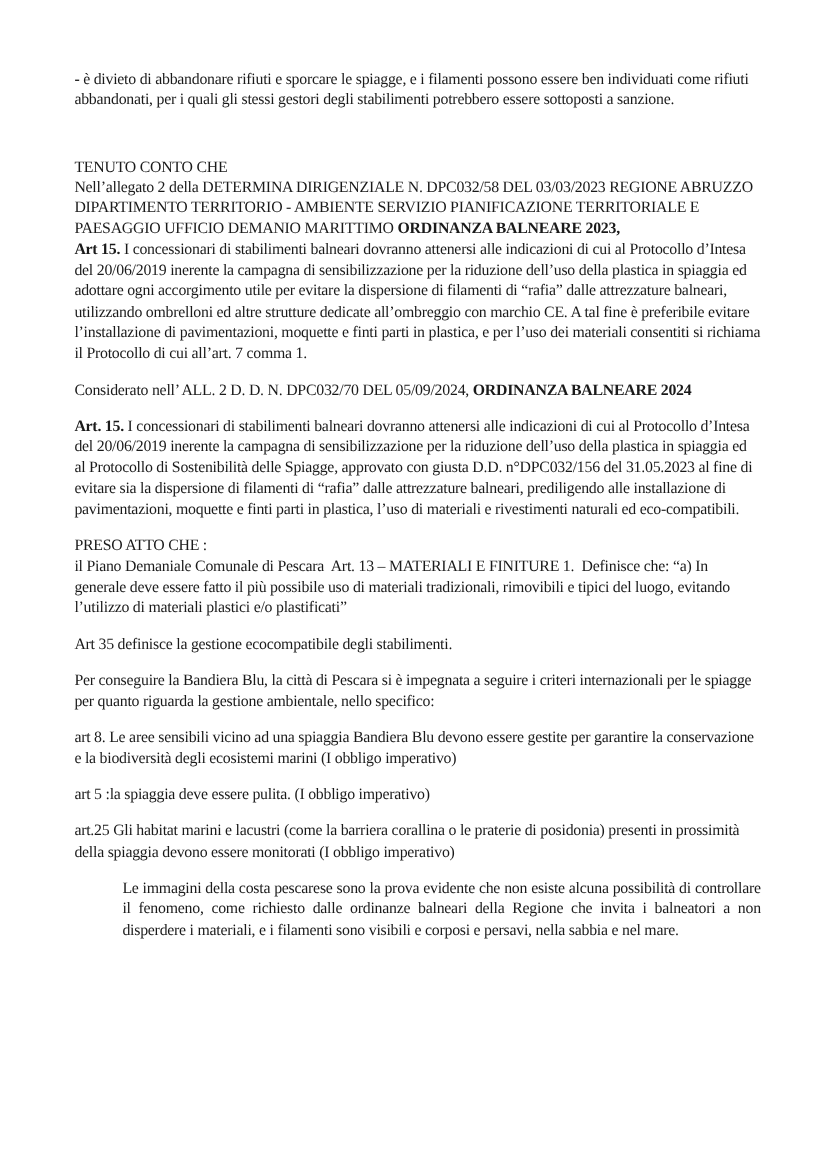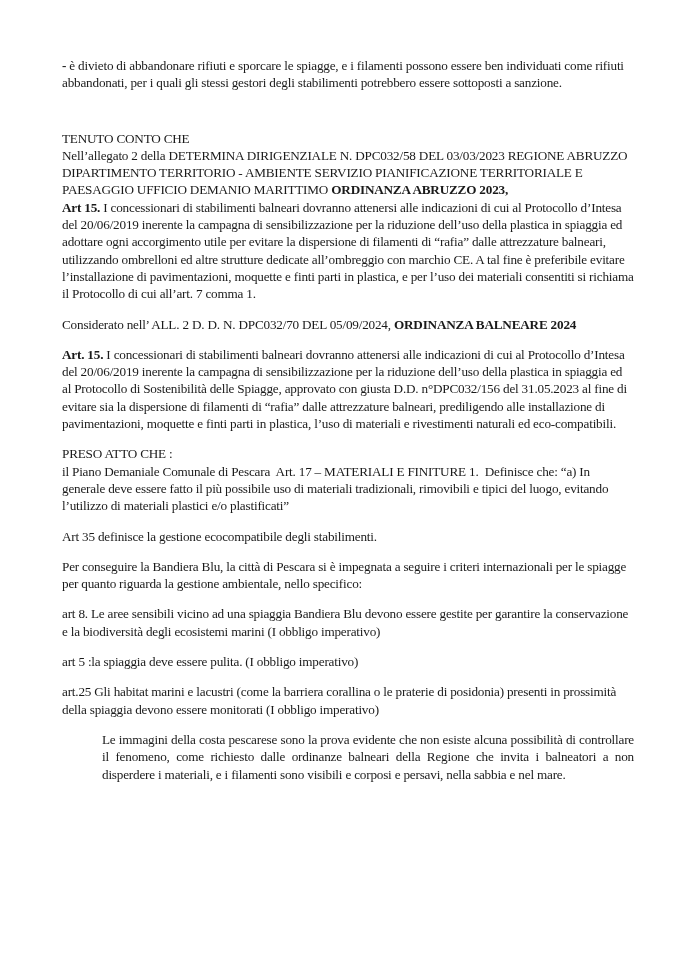--- a/index.html
+++ b/index.html
@@ -39,26 +39,26 @@
     font-weight: bold;
   }
 </style>
 </head>
 <body>
 
 <div class="page">
   <div class="doc-body">
       <p class="para gap-large"><span class="run-bold">- </span><span class="run">è divieto di abbandonare rifiuti e sporcare le spiagge, e i filamenti possono essere ben individuati come rifiuti abbandonati, per i quali gli stessi gestori degli stabilimenti potrebbero essere sottoposti a sanzione.</span></p>
       <p class="para"><span class="run">TENUTO CONTO CHE
-Nell’allegato 2 della DETERMINA DIRIGENZIALE N. DPC032/58 DEL 03/03/2023 REGIONE ABRUZZO DIPARTIMENTO TERRITORIO - AMBIENTE SERVIZIO PIANIFICAZIONE TERRITORIALE E PAESAGGIO UFFICIO DEMANIO MARITTIMO </span><span class="run-bold">ORDINANZA ABRUZZO 2023,</span><span class="run">
+Nell’allegato 2 della DETERMINA DIRIGENZIALE N. DPC032/58 DEL 03/03/2023 REGIONE ABRUZZO DIPARTIMENTO TERRITORIO - AMBIENTE SERVIZIO PIANIFICAZIONE TERRITORIALE E PAESAGGIO UFFICIO DEMANIO MARITTIMO </span><span class="run-bold">ORDINANZA BALNEARE 2023,</span><span class="run">
 </span><span class="run-bold">Art 15.</span><span class="run"> I concessionari di stabilimenti balneari dovranno attenersi alle indicazioni di cui al Protocollo d’Intesa del 20/06/2019 inerente la campagna di sensibilizzazione per la riduzione dell’uso della plastica in spiaggia ed adottare ogni accorgimento utile per evitare la dispersione di filamenti di “rafia” dalle attrezzature balneari, utilizzando ombrelloni ed altre strutture dedicate all’ombreggio con marchio CE. A tal fine è preferibile evitare l’installazione di pavimentazioni, moquette e finti parti in plastica, e per l’uso dei materiali consentiti si richiama il Protocollo di cui all’art. 7 comma 1.</span></p>
       <p class="para"><span class="run">Considerato nell’ ALL. 2 D. D. N. DPC032/70 DEL 05/09/2024, </span><span class="run-bold">ORDINANZA BALNEARE 2024</span></p>
       <p class="para"><span class="run-bold">Art. 15.</span><span class="run"> I concessionari di stabilimenti balneari dovranno attenersi alle indicazioni di cui al Protocollo d’Intesa del 20/06/2019 inerente la campagna di sensibilizzazione per la riduzione dell’uso della plastica in spiaggia ed al Protocollo di Sostenibilità delle Spiagge, approvato con giusta D.D. n°DPC032/156 del 31.05.2023 al fine di evitare sia la dispersione di filamenti di “rafia” dalle attrezzature balneari, prediligendo alle installazione di pavimentazioni, moquette e finti parti in plastica, l’uso di materiali e rivestimenti naturali ed eco-compatibili.</span></p>
       <p class="para"><span class="run">PRESO ATTO CHE :
-il Piano Demaniale Comunale di Pescara  Art. 17 – MATERIALI E FINITURE 1.  Definisce che: “a) In generale deve essere fatto il più possibile uso di materiali tradizionali, rimovibili e tipici del luogo, evitando l’utilizzo di materiali plastici e/o plastificati”</span></p>
+il Piano Demaniale Comunale di Pescara  Art. 13 – MATERIALI E FINITURE 1.  Definisce che: “a) In generale deve essere fatto il più possibile uso di materiali tradizionali, rimovibili e tipici del luogo, evitando l’utilizzo di materiali plastici e/o plastificati”</span></p>
       <p class="para"><span class="run">Art 35 definisce la gestione ecocompatibile degli stabilimenti.</span></p>
       <p class="para"><span class="run">Per conseguire la Bandiera Blu, la città di Pescara si è impegnata a seguire i criteri internazionali per le spiagge per quanto riguarda la gestione ambientale, nello specifico:</span></p>
       <p class="para"><span class="run">art 8. Le aree sensibili vicino ad una spiaggia Bandiera Blu devono essere gestite per garantire la conservazione e la biodiversità degli ecosistemi marini (I obbligo imperativo)</span></p>
       <p class="para"><span class="run">art 5 :la spiaggia deve essere pulita. (I obbligo imperativo)</span></p>
       <p class="para"><span class="run">art.25 Gli habitat marini e lacustri (come la barriera corallina o le praterie di posidonia) presenti in prossimità della spiaggia devono essere monitorati (I obbligo imperativo)</span></p>
       <p class="para align-justify"><span class="run">Le immagini della costa pescarese sono la prova evidente che non esiste alcuna possibilità di controllare il fenomeno, come richiesto dalle ordinanze balneari della Regione che invita i balneatori a non disperdere i materiali, e i filamenti sono visibili e corposi e persavi, nella sabbia e nel mare.</span></p>
     </div>
 </div>
 
 </body></html>

